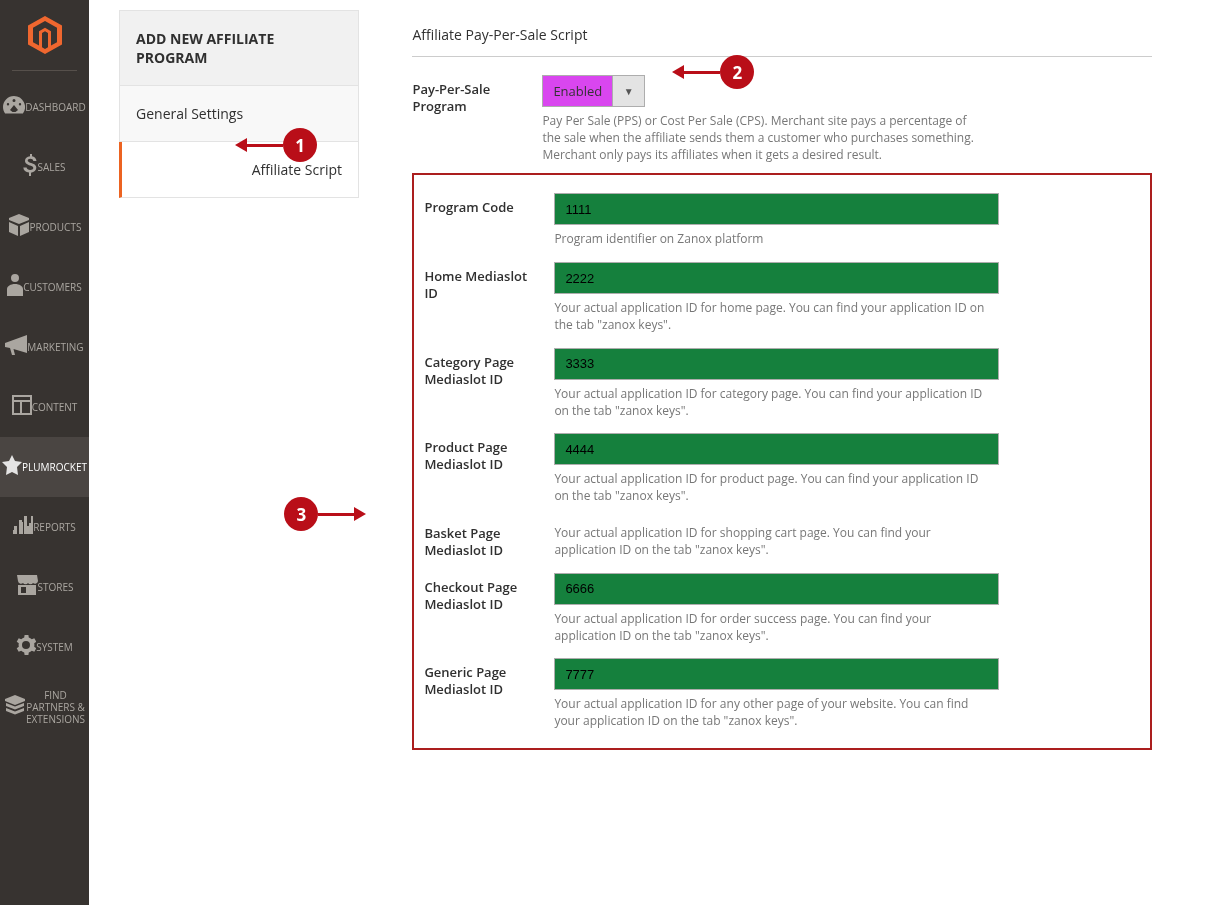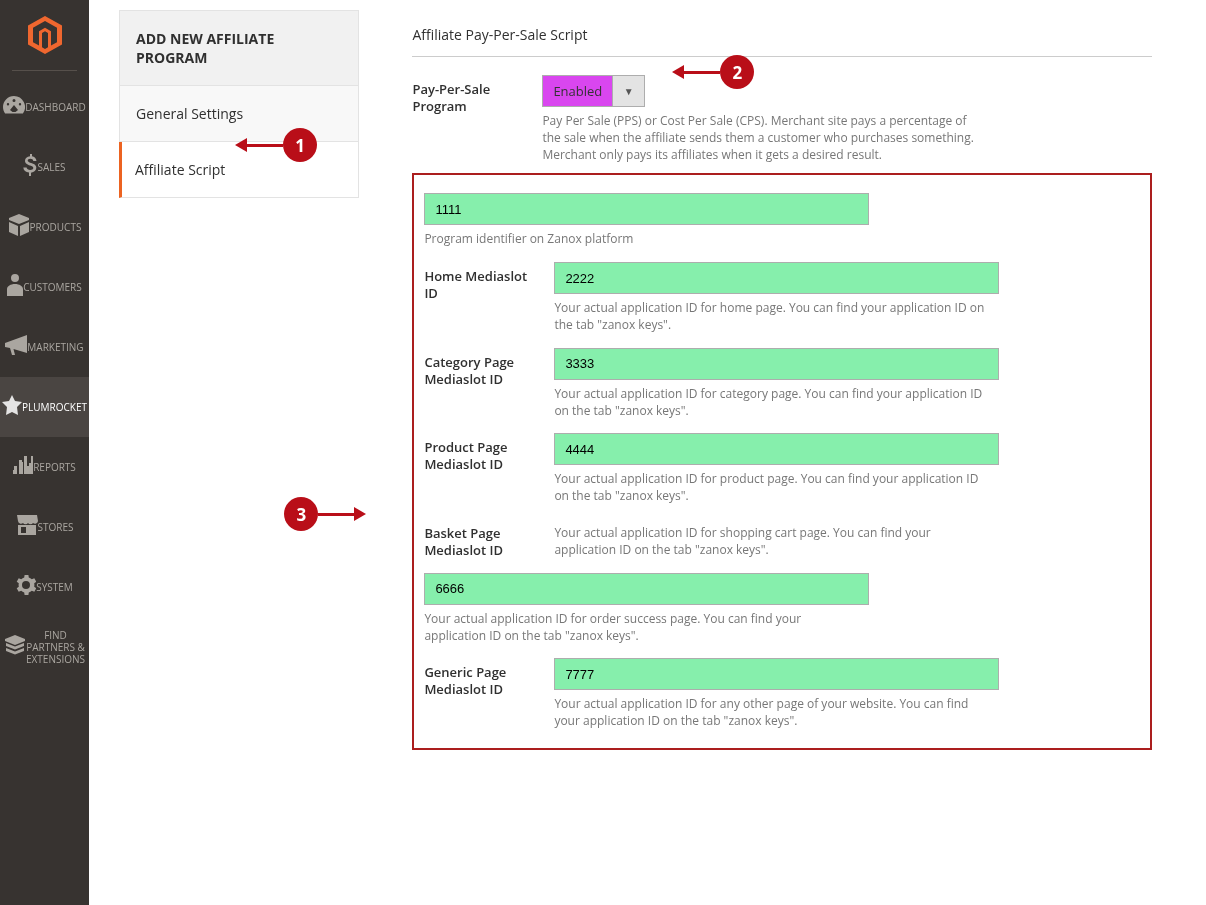--- a/index.html
+++ b/index.html
@@ -8,34 +8,34 @@
 .sidebar-logo { display: flex; align-items: center; justify-content: center; height: 70px; color: #ef672f; font-size: 34px; }
 .sidebar-item { display: flex; flex-direction: row; align-items: center; justify-content: center; padding: 10px 4px; color: #aaa6a0; font-size: 10px; text-align: center; cursor: pointer; min-height: 60px; }
 .sidebar-item.active { background: #4a4542; color: #fff; }
 .sidebar-item .icon { font-size: 20px; margin-bottom: 4px; }
 .sidebar-item .label { line-height: 1.2; }
 .sidebar-divider { border-top: 1px solid #56504b; margin: 0 12px 6px 12px; }
 .main { margin-left: 89px; padding: 0 0 20px 0; }
 .tabs { display: inline-block; vertical-align: top; width: 240px; margin-top: 10px; margin-left: 30px; }
 .tab-header { background: #f1f1f1; border: 1px solid #e3e3e3; padding: 18px 16px; font-size: 14px; font-weight: 700; color: #303030; text-transform: uppercase; }
 .tab-item { background: #fff; border: 1px solid #e3e3e3; border-top: none; padding: 18px 16px; font-size: 14px; color: #303030; cursor: pointer; }
-.tab-item.active { border-left: 3px solid #ec6321; padding-left: 13px; font-weight: 400; background: #fff; }
+.tab-item.active { border-left: 3px solid #ec6321; padding-left: 13px; font-weight: 400; background: #fff; text-align: right; }
 .tab-item:not(.active) { background: #f8f8f8; }
 .content { display: inline-block; vertical-align: top; width: 740px; margin-left: 50px; margin-top: 25px; position: relative; }
 .section-title { font-size: 14px; color: #303030; padding-bottom: 12px; border-bottom: 1px solid #ccc; margin-bottom: 18px; }
 .form-row { display: flex; margin-bottom: 8px; }
 .form-label { width: 130px; font-size: 13px; font-weight: 600; color: #303030; padding-right: 20px; padding-top: 6px; line-height: 1.3; }
 .form-control { flex: 1; }
 .select-wrap { display: inline-flex; }
 .select-box { border: 1px solid #adadad; height: 32px; line-height: 30px; padding: 0 10px; font-size: 13px; background: #d946ef; min-width: 70px; }
 .select-arrow { border: 1px solid #adadad; border-left: none; background: #e3e3e3; width: 32px; height: 32px; display: flex; align-items: center; justify-content: center; font-size: 10px; color: #555; }
 .help-text { font-size: 12px; color: #777; margin-top: 6px; line-height: 1.4; max-width: 440px; }
 .red-box { border: 2px solid #ab1e1e; padding: 18px 20px 18px 10px; margin-top: 10px; }
 .red-box .form-row { margin-bottom: 14px; }
-.input-text { border: 1px solid #adadad; height: 32px; padding: 0 10px; font-size: 13px; width: 445px; background: #86efac; }
+.input-text { border: 1px solid #adadad; height: 32px; padding: 0 10px; font-size: 13px; width: 445px; background: #15803d; }
 .callout { position: absolute; display: flex; align-items: center; }
 .callout-circle { width: 34px; height: 34px; border-radius: 50%; background: #b90e18; color: #fff; display: flex; align-items: center; justify-content: center; font-size: 17px; font-weight: 700; }
 .arrow-line-left { display:inline-block; height:3px; background:#b90e18; width:36px; vertical-align:middle; }
 .arrow-head-left { display:inline-block; width:0; height:0; border-top:7px solid transparent; border-bottom:7px solid transparent; border-right:12px solid #b90e18; vertical-align:middle; }
 .arrow-line-right { display:inline-block; height:3px; background:#b90e18; width:36px; vertical-align:middle; }
 .arrow-head-right { display:inline-block; width:0; height:0; border-top:7px solid transparent; border-bottom:7px solid transparent; border-left:12px solid #b90e18; vertical-align:middle; }
 svg { display:block; }
 </style>
 </head>
 <body>
@@ -80,20 +80,28 @@
     <span class="label">CUSTOMERS</span>
   </div>
   <div class="sidebar-item">
     <span class="icon">
         <svg width="22" height="20" viewBox="0 0 22 20">
           <path fill="#aaa6a0" d="M22 0L0 8v4l5 1 2 7h3l-1.5-6L22 18V0z"></path>
         </svg>
       </span>
     <span class="label">MARKETING</span>
   </div>
+  <div class="sidebar-item">
+    <span class="icon">
+        <svg width="20" height="20" viewBox="0 0 20 20">
+          <path fill="#aaa6a0" d="M0 0h20v20H0V0zm2 2v3h16V2H2zm0 5v11h6V7H2zm8 0v11h8V7h-8z"></path>
+        </svg>
+      </span>
+    <span class="label">CONTENT</span>
+  </div>
   <div class="sidebar-item active">
     <span class="icon">
         <svg width="20" height="20" viewBox="0 0 20 20">
           <path fill="#fff" d="M10 0l3 6 7 1-5 5 1 8-6-3-6 3 1-8-5-5 7-1z" opacity="0.85"></path>
         </svg>
       </span>
     <span class="label">PLUMROCKET</span>
   </div>
   <div class="sidebar-item">
     <span class="icon">
@@ -172,20 +180,21 @@
           <div class="select-box">Enabled</div>
           <div class="select-arrow">▼</div>
         </div>
         <div class="help-text">Pay Per Sale (PPS) or Cost Per Sale (CPS). Merchant site pays a percentage of the sale when the affiliate sends them a customer who purchases something. Merchant only pays its affiliates when it gets a desired result.</div>
       </div>
     </div>
 
     <div class="red-box">
 
       <div class="form-row">
+        <div class="form-label">Program Code</div>
         <div class="form-control">
           <input class="input-text" value="1111" style="">
           <div class="help-text">Program identifier on Zanox platform</div>
         </div>
       </div>
 
       <div class="form-row">
         <div class="form-label">Home Mediaslot ID</div>
         <div class="form-control">
           <input class="input-text" value="2222" style="">
@@ -210,20 +219,21 @@
       </div>
 
       <div class="form-row">
         <div class="form-label">Basket Page Mediaslot ID</div>
         <div class="form-control">
           <div class="help-text">Your actual application ID for shopping cart page. You can find your application ID on the tab "zanox keys".</div>
         </div>
       </div>
 
       <div class="form-row">
+        <div class="form-label">Checkout Page Mediaslot ID</div>
         <div class="form-control">
           <input class="input-text" value="6666" style="">
           <div class="help-text">Your actual application ID for order success page. You can find your application ID on the tab "zanox keys".</div>
         </div>
       </div>
 
       <div class="form-row" style="margin-bottom:0">
         <div class="form-label">Generic Page Mediaslot ID</div>
         <div class="form-control">
           <input class="input-text" value="7777" style="">

